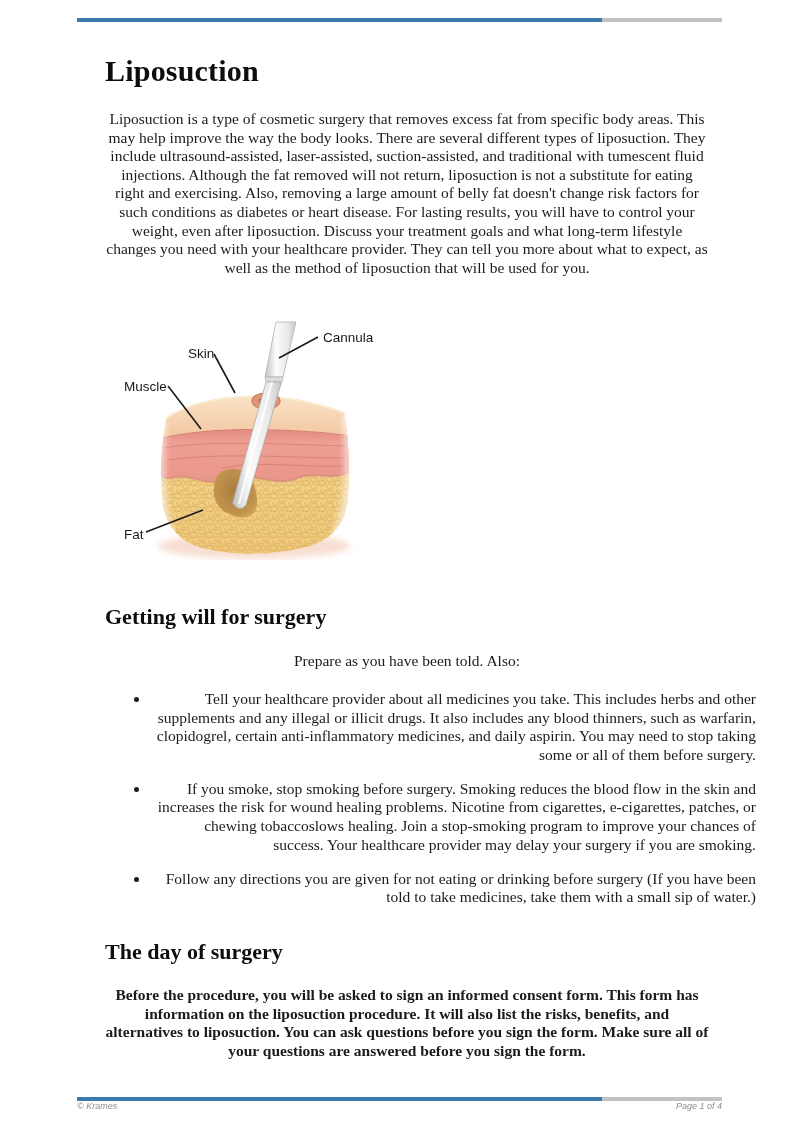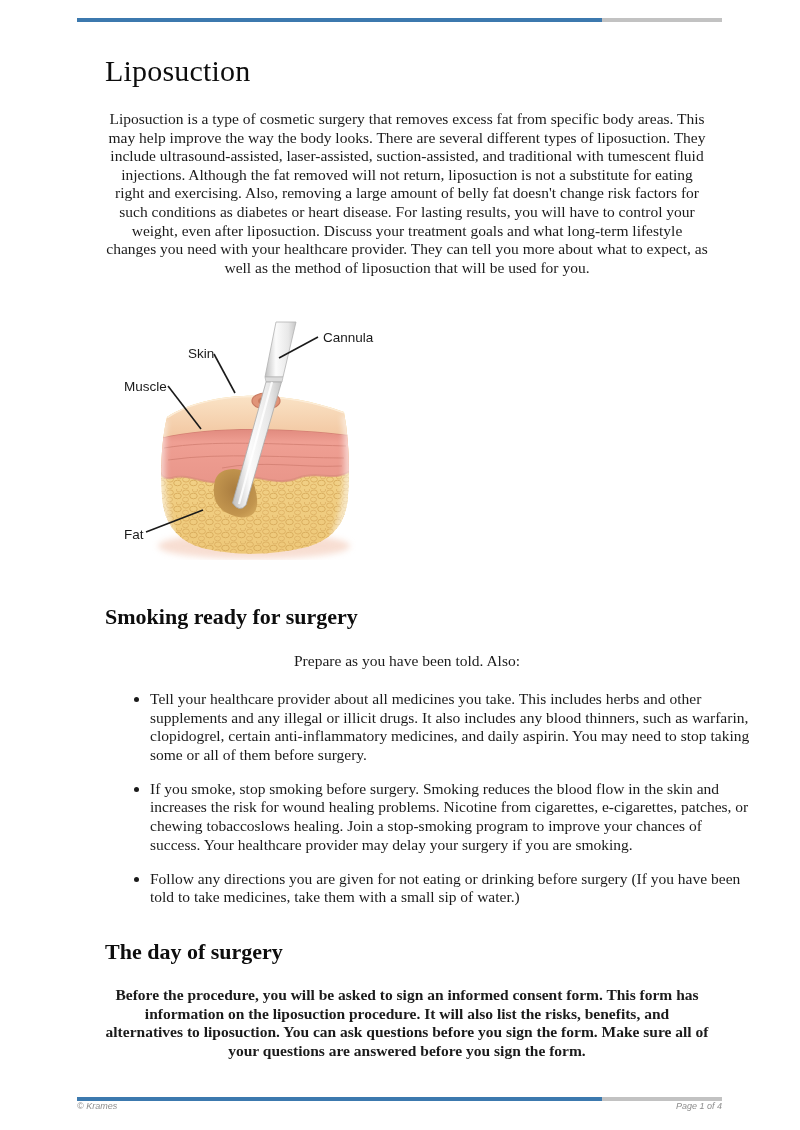--- a/index.html
+++ b/index.html
@@ -10,37 +10,37 @@
   .abs{position:absolute;}
   
   .rule-bar{left:77px;width:645px;height:4px;display:flex;}
   .rule-bar .blue{width:81.4%;height:100%;background:var(--c-accent,#3c79ae);}
   .rule-bar .gray{width:18.6%;height:100%;background:var(--c-bar-gray,#c2c2c2);}
   #top-bar{top:18px;}
   #footer-bar{top:1097px;height:3.5px;}
 
   h1.page-title{
     top:54px;left:105px;margin:0;font-size:30px;line-height:34px;
-    font-weight:normal;color:#0d0d0d;letter-spacing:.2px;
+    font-weight:bold;color:#0d0d0d;letter-spacing:.2px;
   }
   .body-text{
     font-size:15.5px;line-height:18.6px;margin:0;text-align:center;
   }
   #intro{top:110px;left:105px;width:604px;}
   #figure-wrap{top:320px;left:102px;width:300px;height:240px;}
   h2.section-heading{
     margin:0;font-size:22px;line-height:26px;font-weight:bold;color:#0d0d0d;
   }
   #heading-ready{top:604px;left:105px;}
   #lead{top:652px;left:105px;width:604px;}
   ul#prep-list{
     top:690px;left:105px;width:606px;margin:0;padding:0 0 0 45px;
     list-style:disc outside;
   }
-  ul#prep-list li{margin:0 0 15.5px 0;font-size:15.5px;line-height:18.6px;}
+  ul#prep-list li{margin:0 0 15.5px 0;font-size:15.5px;line-height:18.6px;text-align:right;}
   #heading-day{top:939px;left:105px;text-align:center;}
   #day-body{top:986px;left:105px;width:604px;font-weight:bold;}
 
   #footer-meta{
     top:1101px;left:77px;width:645px;display:flex;justify-content:space-between;
     font-family:"Liberation Sans", sans-serif;font-style:italic;
     font-size:9px;color:var(--c-footer-text,#8d8d8d);gap:18px;
   }
   .fig-label{
     font-family:"Liberation Sans", sans-serif;font-size:13.5px;fill:#1a1a1a;
@@ -142,21 +142,21 @@
       <line x1="44" y1="212" x2="101" y2="190"></line>
     </g>
 
     <text class="fig-label" x="86" y="38">Skin</text>
     <text class="fig-label" x="221" y="22">Cannula</text>
     <text class="fig-label" x="22" y="71">Muscle</text>
     <text class="fig-label" x="22" y="219">Fat</text>
   </svg>
 </div>
 
-<h2 class="abs section-heading" id="heading-ready">Smoking ready for surgery</h2>
+<h2 class="abs section-heading" id="heading-ready">Getting will for surgery</h2>
 
 <p class="abs body-text" id="lead">Prepare as you have been told. Also:</p>
 
 <ul class="abs" id="prep-list">
   <li>Tell your healthcare provider about all medicines you take. This includes herbs and other supplements and any illegal or illicit drugs. It also includes any blood thinners, such as warfarin, clopidogrel, certain anti-inflammatory medicines, and daily aspirin. You may need to stop taking some or all of them before surgery.</li>
   <li>If you smoke, stop smoking before surgery. Smoking reduces the blood flow in the skin and increases the risk for wound healing problems. Nicotine from cigarettes, e-cigarettes, patches, or chewing tobaccoslows healing. Join a stop-smoking program to improve your chances of success. Your healthcare provider may delay your surgery if you are smoking.</li>
   <li>Follow any directions you are given for not eating or drinking before surgery (If you have been told to take medicines, take them with a small sip of water.)</li>
 </ul>
 
 <h2 class="abs section-heading" id="heading-day">The day of surgery</h2>

